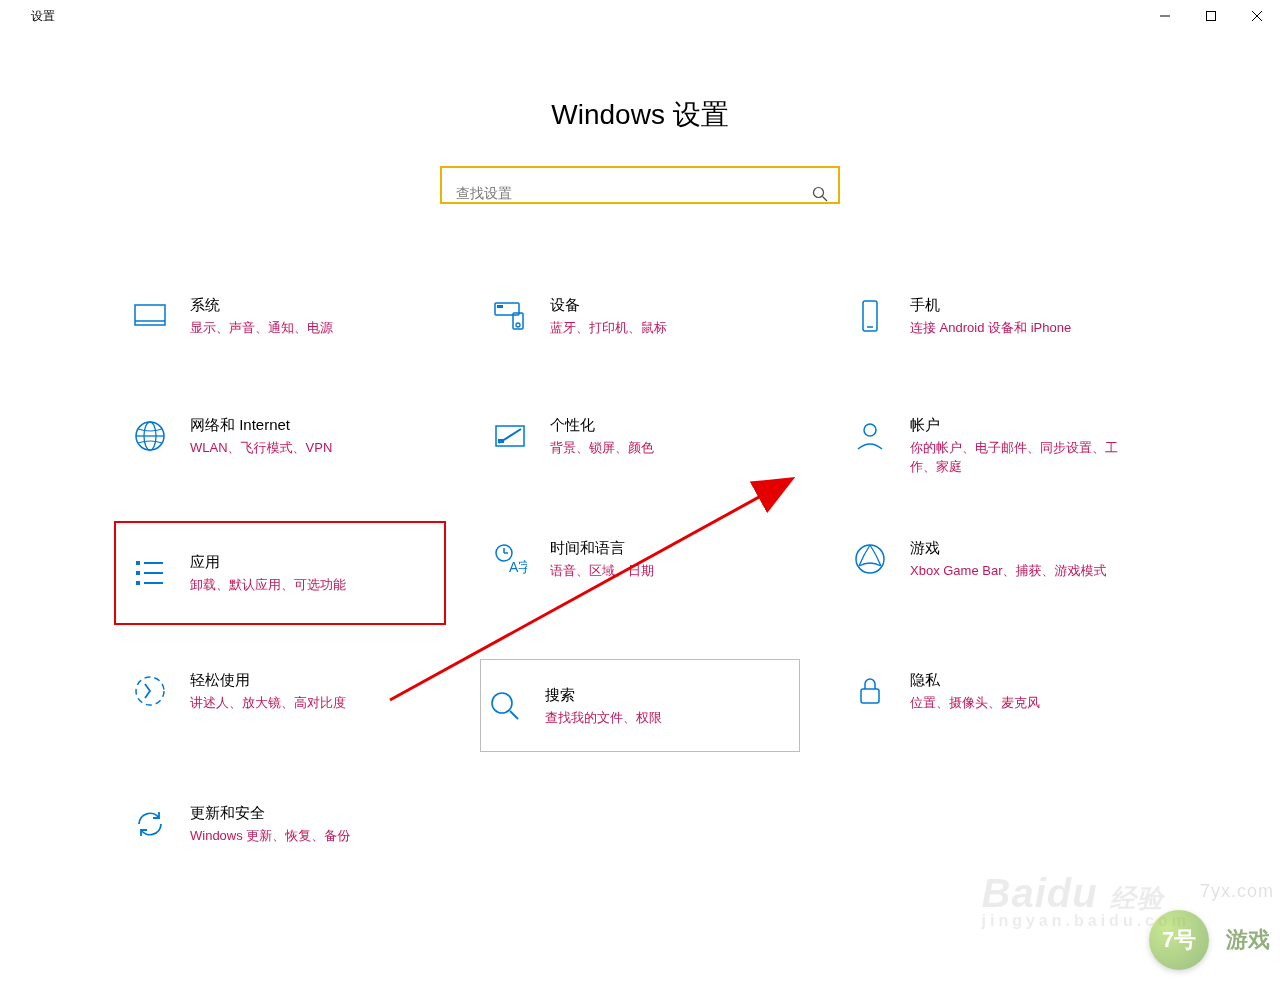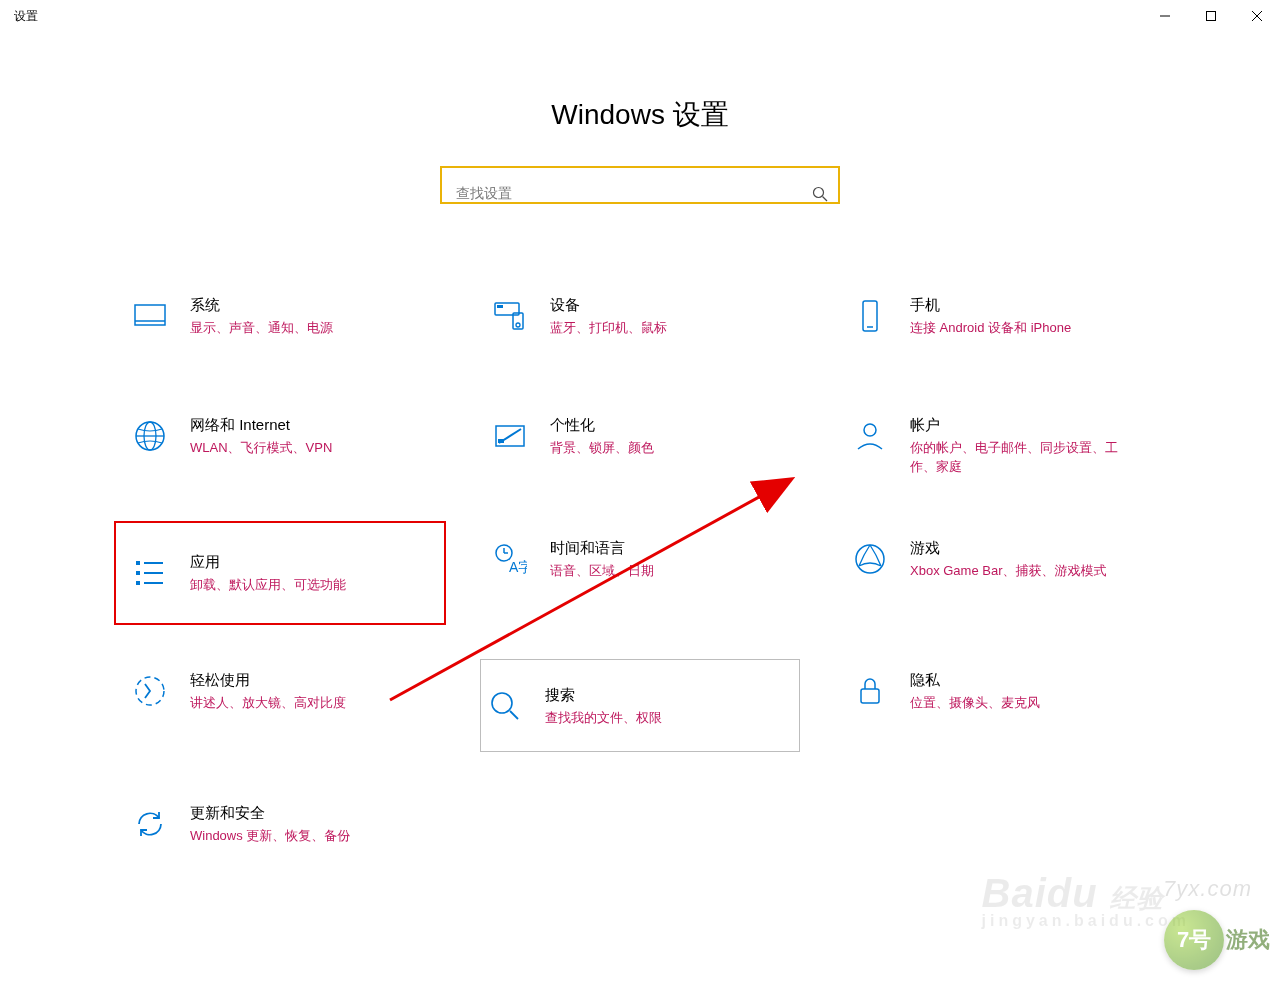--- a/index.html
+++ b/index.html
@@ -11,21 +11,21 @@
     background: #ffffff;
     color: #000;
     overflow: hidden;
     position: relative;
   }
   .titlebar {
     height: 32px;
     display: flex;
     align-items: center;
     justify-content: space-between;
-    padding: 0 0 0 14px;
+    padding: 0 0 0 31px;
     font-size: 12px;
     color: #000;
   }
   .win-controls {
     display: flex;
     height: 100%;
   }
   .win-btn {
     width: 46px;
     height: 32px;
@@ -151,39 +151,38 @@
     text-align:right;
     margin-top:-4px;
     font-style: normal;
   }
   .watermark2 {
     position: absolute;
     right: 10px;
     bottom: 30px;
     display: flex;
     align-items: center;
-    gap: 2px;
+    gap: 17px;
     opacity: 0.55;
     pointer-events: none;
   }
   .wm-badge {
     width: 60px; height:60px;
     border-radius: 50%;
     background: radial-gradient(circle at 30% 30%, #9fd43a, #4a8c1f);
     box-shadow: 0 2px 6px rgba(0,0,0,0.3);
     display:flex; align-items:center; justify-content:center;
     color:#fff; font-weight:bold; font-size:22px;
   }
   .wm-text { color:#3a6e12; font-size:22px; font-weight:bold; }
   .wm-url {
-    position:absolute; right:28px; bottom:98px;
+    position:absolute; right:6px; bottom:98px;
     color: rgba(0,0,0,0.12);
-    font-size:22px; letter-spacing:1px;
+    font-size:18px; letter-spacing:1px;
     pointer-events: none;
-    font-style: italic;
   }
 </style>
 </head>
 <body>
 
 <div class="titlebar">
   <span>设置</span>
   <div class="win-controls">
     <div class="win-btn">
       <svg viewBox="0 0 10 10">

